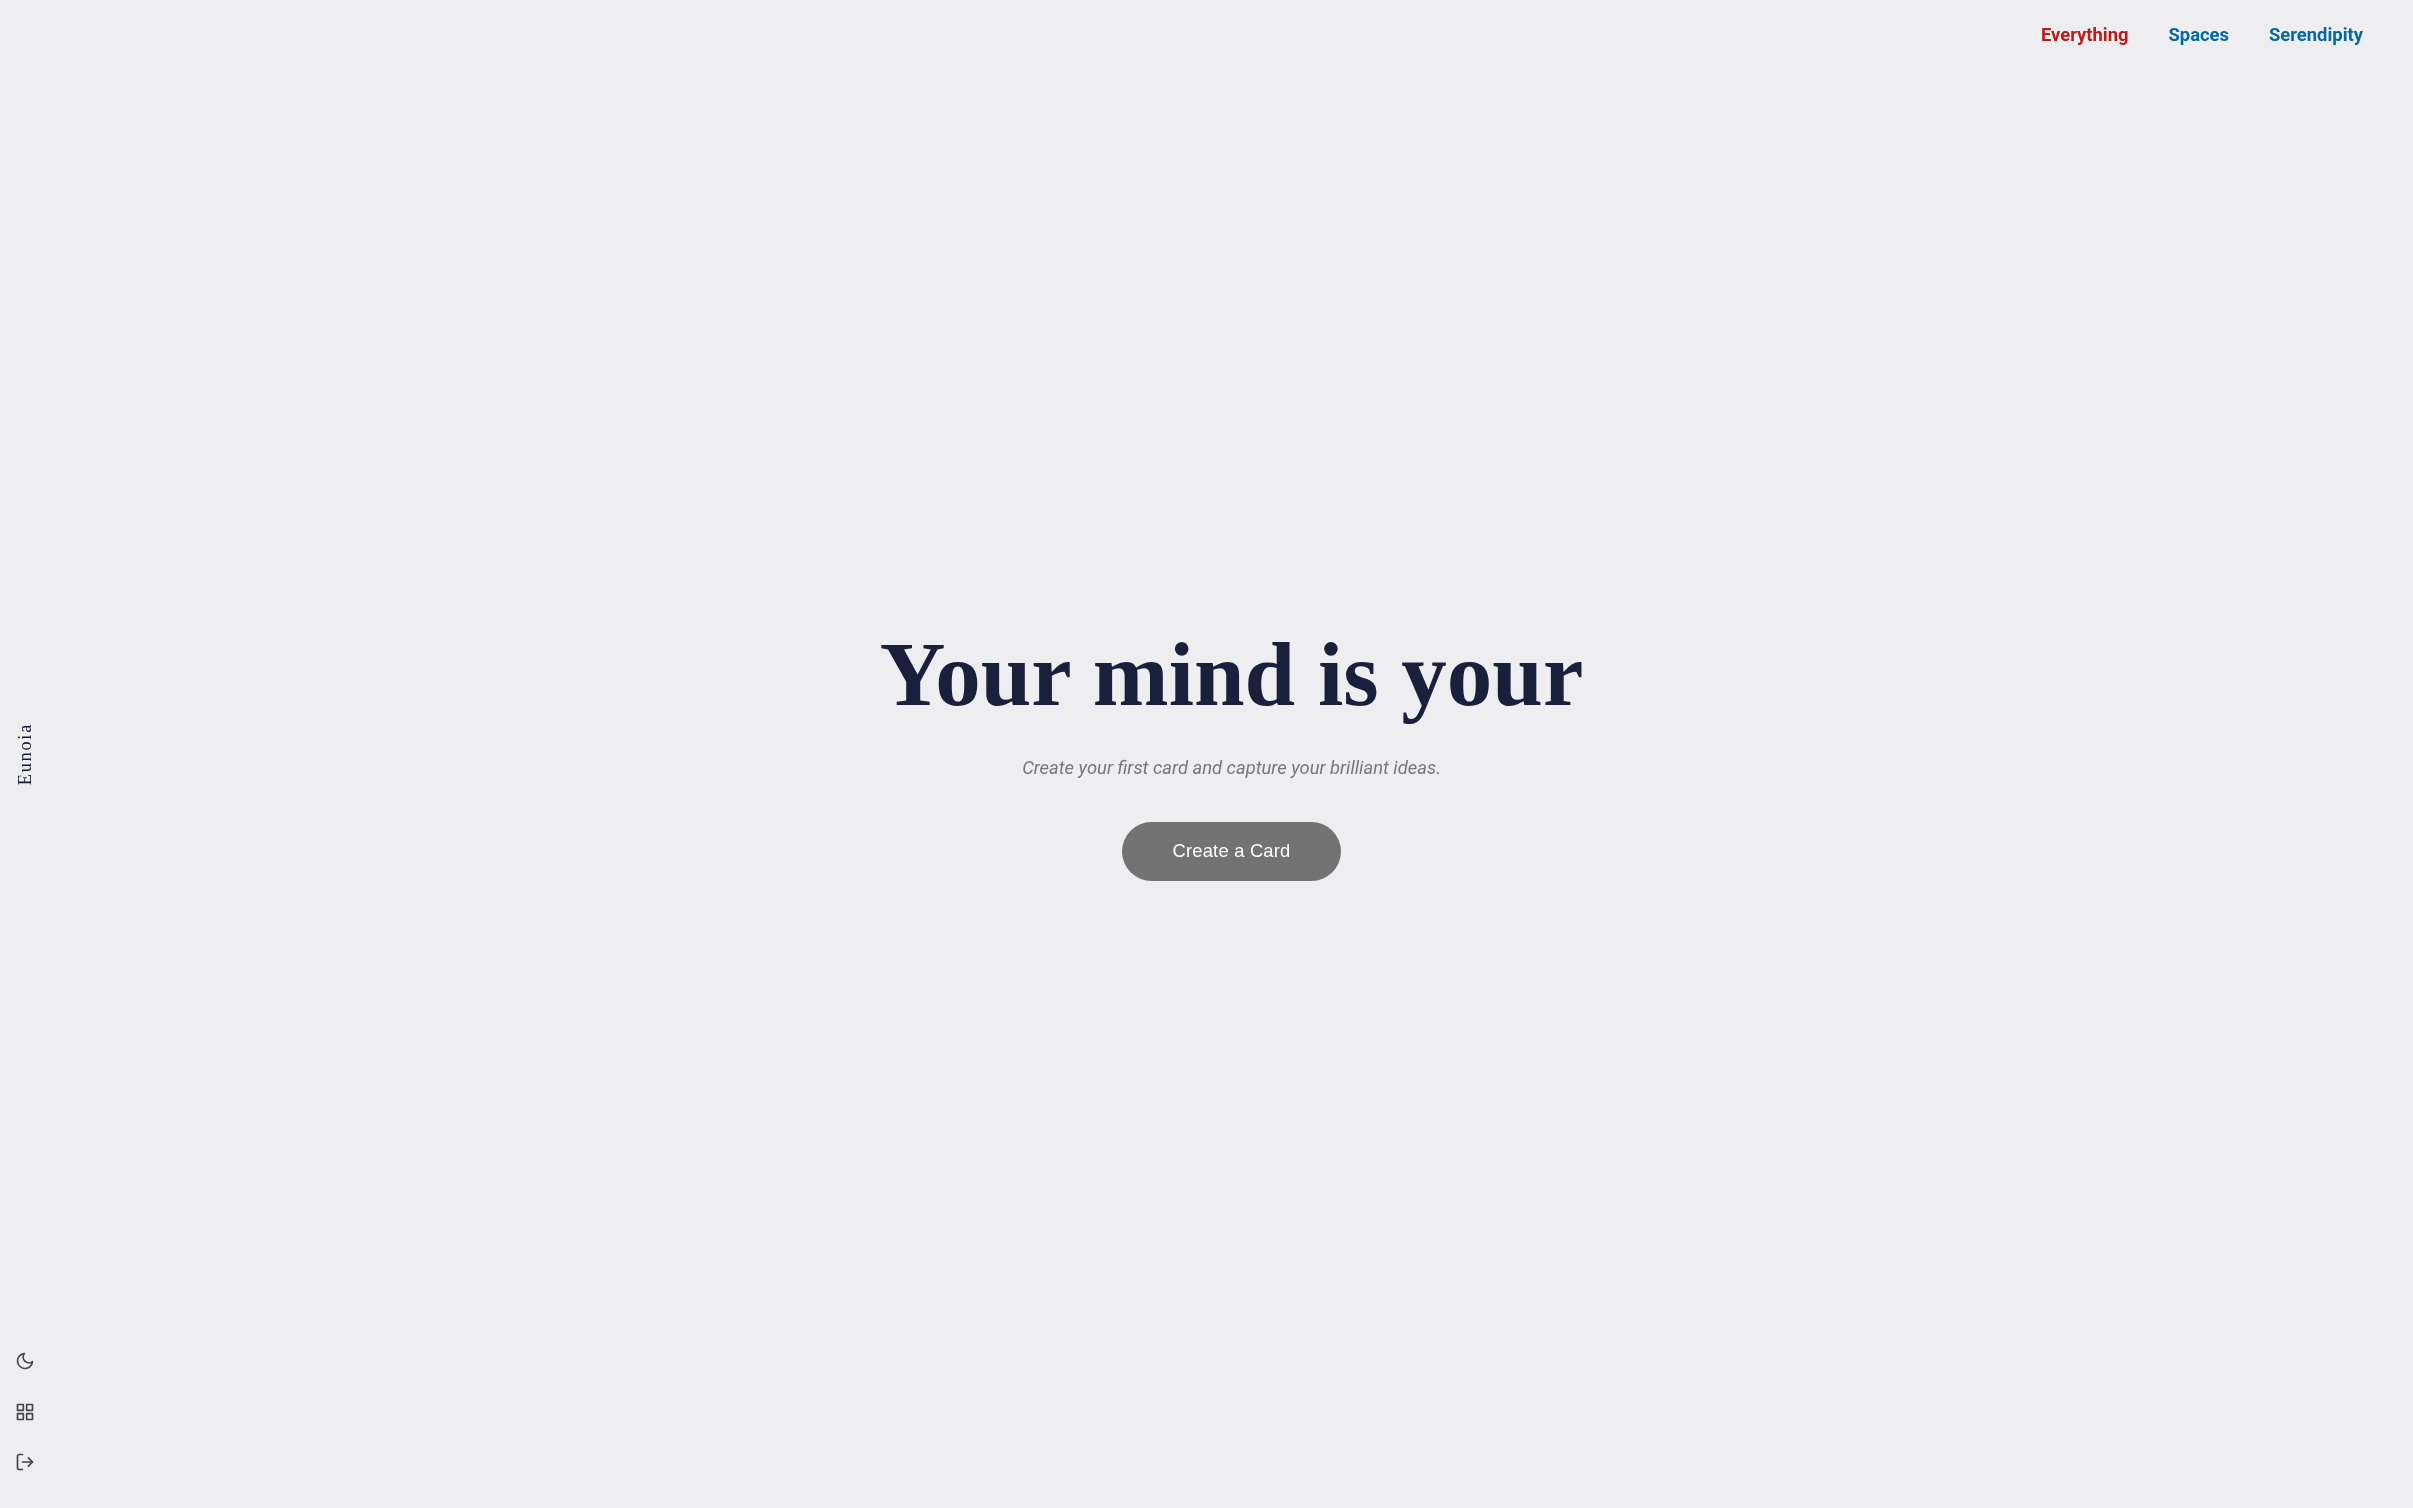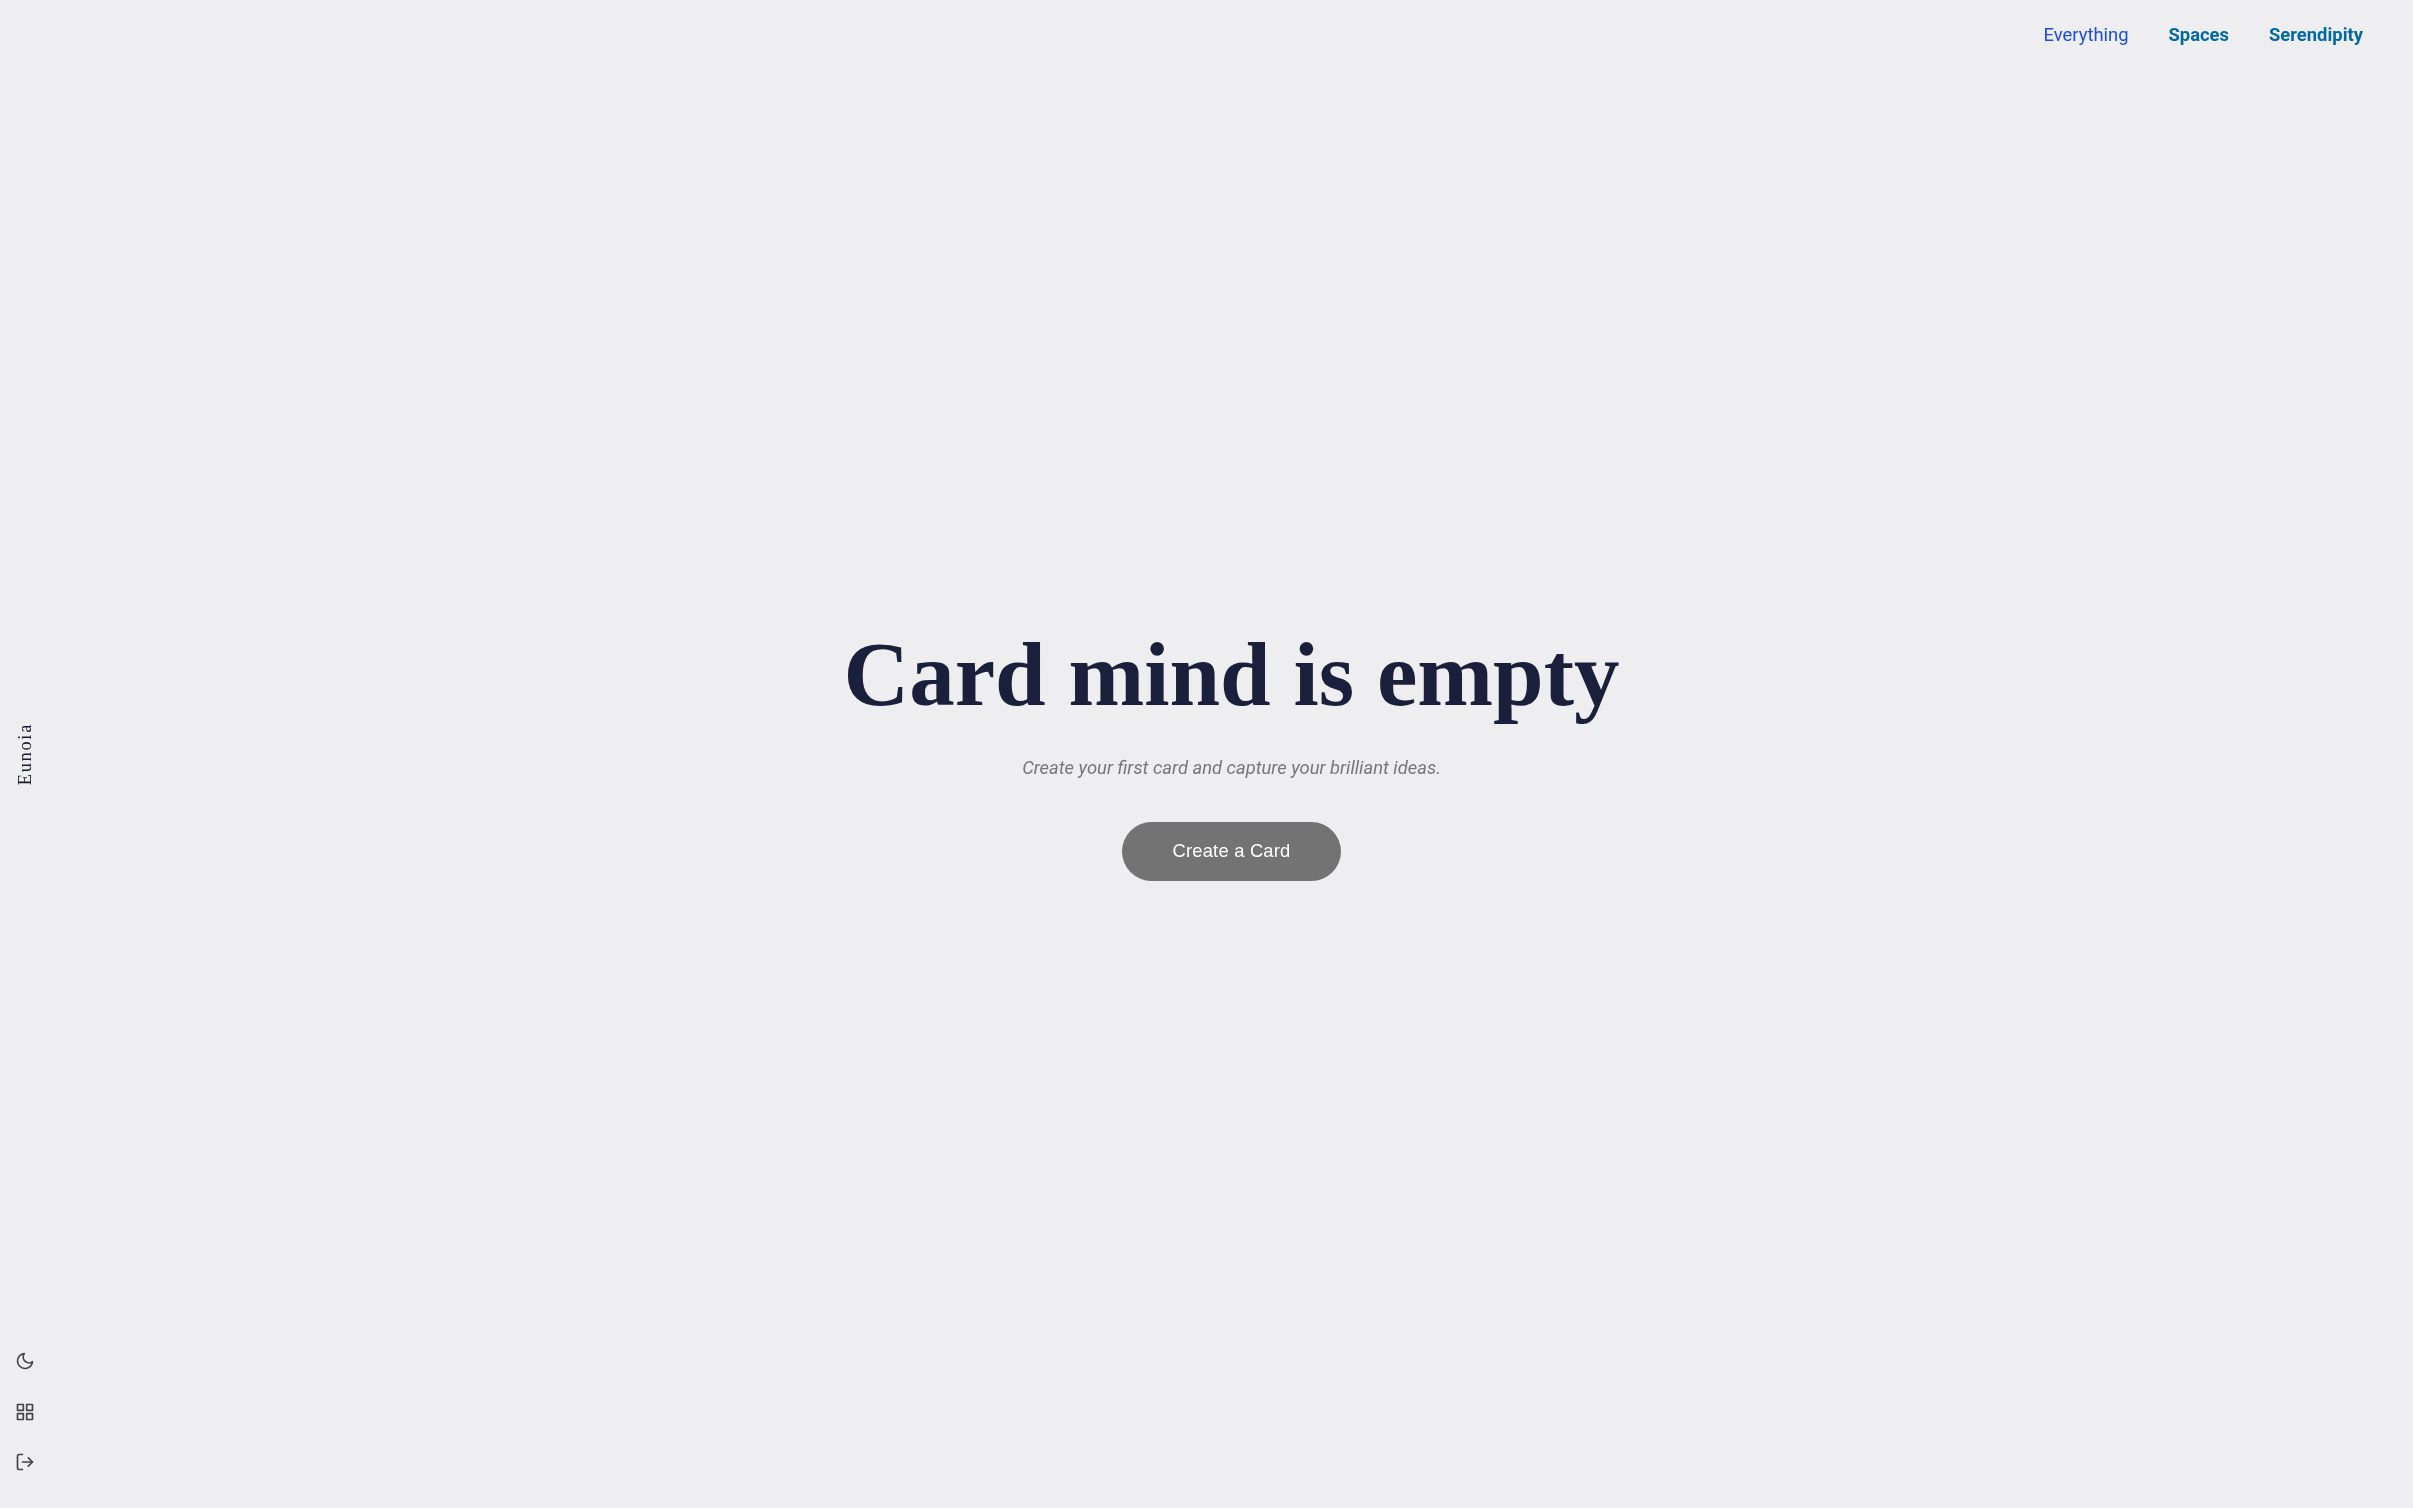--- a/index.html
+++ b/index.html
@@ -31,22 +31,22 @@
 
     .nav-item {
       font-size: 18.4px;
       color: #0369a1;
       cursor: pointer;
       text-decoration: none;
       font-weight: 700;
     }
 
     .nav-item.active {
-      font-weight: 400;
-      color: #1d4ed8;
+      font-weight: 700;
+      color: #b91c1c;
     }
 
     
     .brand-sidebar {
       position: fixed;
       left: 0;
       top: 0;
       bottom: 0;
       width: 50px;
       display: flex;
@@ -170,17 +170,17 @@
   <div class="sidebar-icon">
     <svg viewBox="0 0 24 24" fill="none" stroke="currentColor" stroke-width="2" stroke-linecap="round" stroke-linejoin="round">
       <path d="M9 21H5a2 2 0 0 1-2-2V5a2 2 0 0 1 2-2h4"></path>
       <polyline points="16 17 21 12 16 7"></polyline>
       <line x1="21" y1="12" x2="9" y2="12"></line>
     </svg>
   </div>
 </div>
 
 <main class="main-content">
-  <h1 class="hero-title">Card mind is empty</h1>
+  <h1 class="hero-title">Your mind is your</h1>
   <p class="hero-subtitle">Create your first card and capture your brilliant ideas.</p>
   <button class="create-btn">Create a Card</button>
 </main>
 
 
 </body></html>

